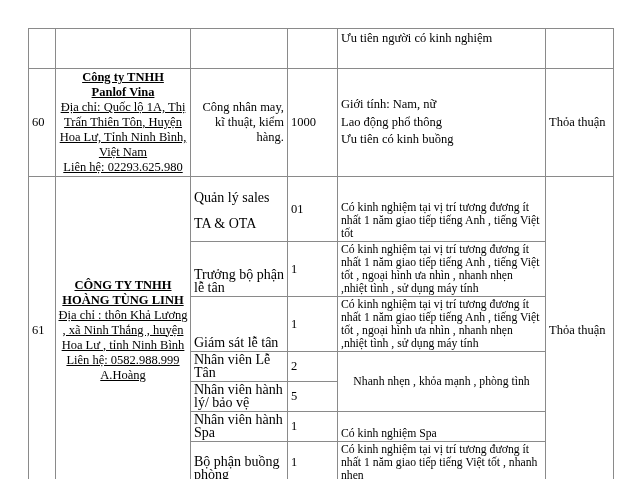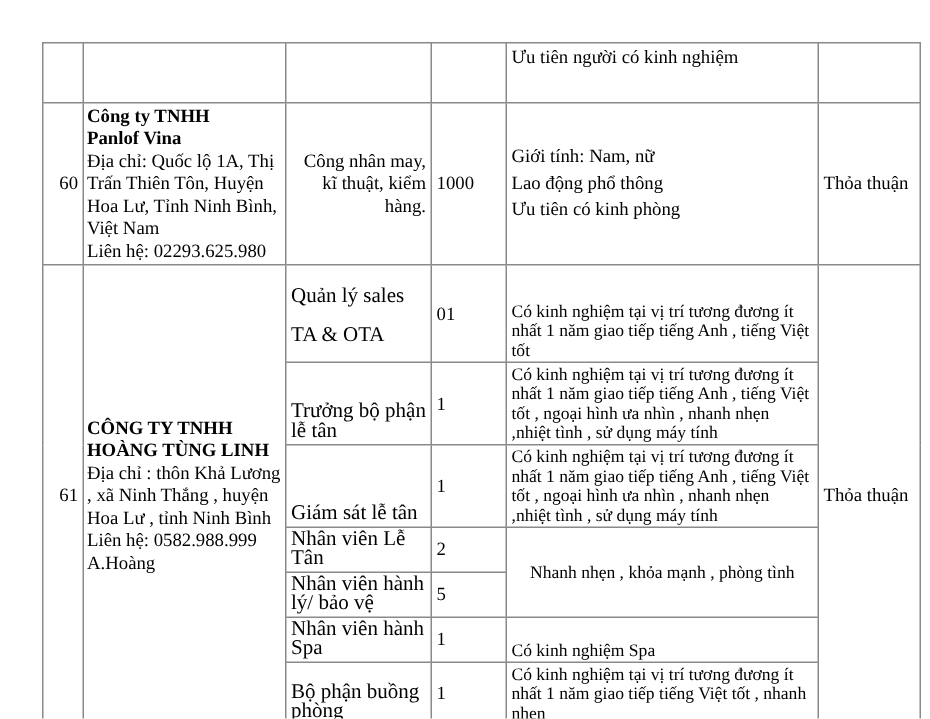--- a/index.html
+++ b/index.html
@@ -14,22 +14,22 @@
     border-collapse:collapse;table-layout:fixed;
   }
   td{
     border:1px solid #8a8a8a;
     padding:1px 3px;
     font-size:12.5px;line-height:15px;
     vertical-align:middle;overflow:hidden;
     word-wrap:break-word;
   }
   
-  .c-no{text-align:right;}
-  .c-comp{text-align:left;padding:1px 2px;}
+  .c-no{text-align:left;}
+  .c-comp{text-align:center;padding:1px 2px;text-decoration:underline;}
   .c-comp .bold{font-weight:bold;}
   .c-qty{text-align:left;}
   .c-sal{text-align:left;}
   
   .r-cont .c-req{vertical-align:top;font-size:12.5px;line-height:15px;padding-top:2px;}
   
   .r60 .c-job{text-align:right;vertical-align:middle;}
   .r60 .c-req{font-size:12.5px;line-height:17.5px;vertical-align:middle;}
   
   .pos .c-job{vertical-align:bottom;font-size:14px;line-height:13px;padding-bottom:2px;}
@@ -78,21 +78,21 @@
         <div class="bold">Công ty TNHH</div>
         <div class="bold">Panlof Vina</div>
         <div>Địa chỉ: Quốc lộ 1A, Thị Trấn Thiên Tôn, Huyện Hoa Lư, Tỉnh Ninh Bình, Việt Nam</div>
         <div>Liên hệ: 02293.625.980</div>
       </td>
       <td class="c-job">Công nhân may, kĩ thuật, kiểm hàng.</td>
       <td class="c-qty">1000</td>
       <td class="c-req">
         <div>Giới tính: Nam, nữ</div>
         <div>Lao động phổ thông</div>
-        <div>Ưu tiên có kinh phòng</div>
+        <div>Ưu tiên có kinh buồng</div>
       </td>
       <td class="c-sal">Thỏa thuận</td>
     </tr>
 
     <tr class="pos p0">
       <td class="c-no" rowspan="7">61</td>
       <td class="c-comp" rowspan="7">
         <div class="bold">CÔNG TY TNHH</div>
         <div class="bold">HOÀNG TÙNG LINH</div>
         <div>Địa chỉ : thôn Khả Lương , xã Ninh Thắng , huyện Hoa Lư , tỉnh Ninh Bình</div>

